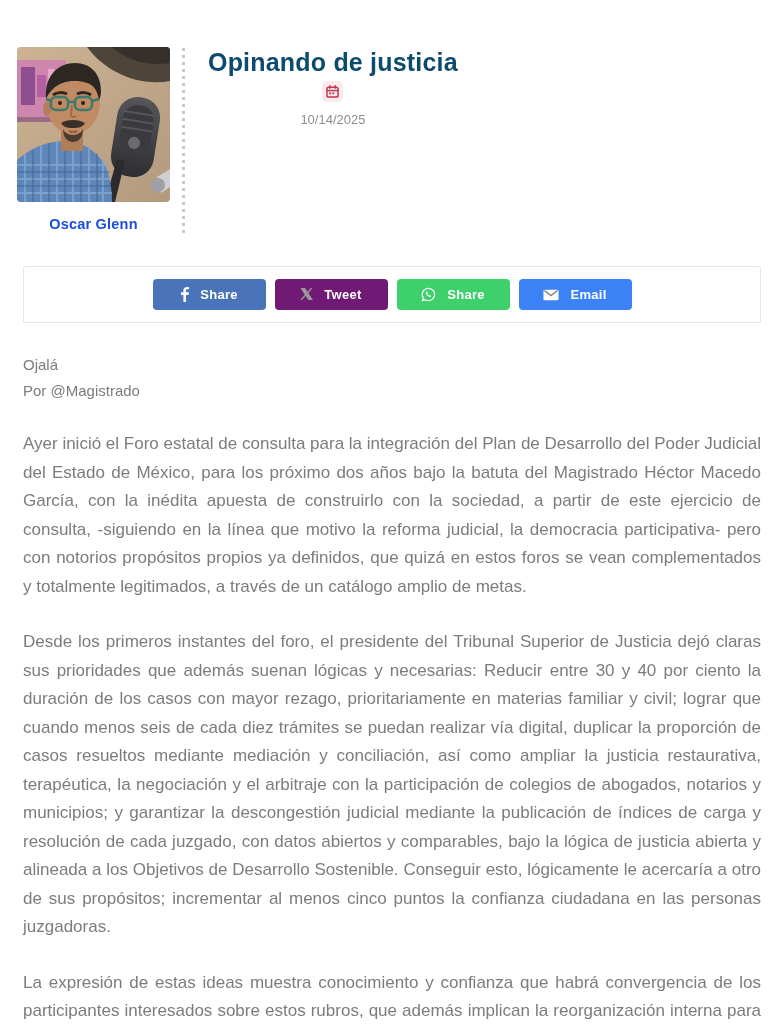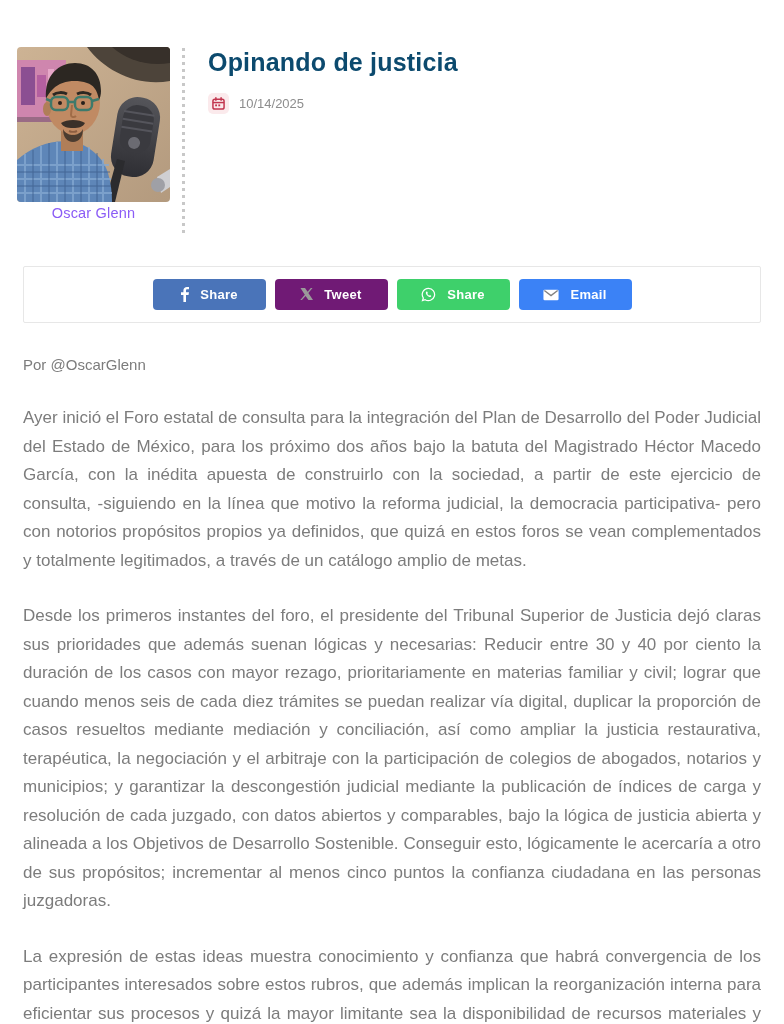--- a/index.html
+++ b/index.html
@@ -8,28 +8,28 @@
     font-family:"Liberation Sans",sans-serif;
     -webkit-font-smoothing:antialiased;
   }
   .page{width:784px;overflow:hidden;}
 
   
   .header{display:flex;align-items:flex-start;padding:47px 0 0 17px;}
   .author-col{width:153px;flex:0 0 153px;}
   .photo-frame{width:153px;height:155px;border-radius:4px;overflow:hidden;display:block;}
   .photo-frame svg{display:block;}
-  .author-caption{text-align:center;color:#8b5cf6;font-size:14.5px;padding-top:3px;letter-spacing:.2px;}
+  .author-caption{text-align:center;color:#1d4ed8;font-size:14.5px;padding-top:14px;letter-spacing:.2px;font-weight:bold;}
   .vdivider{
     width:3px;height:187px;margin-left:12px;margin-top:1px;flex:0 0 3px;
     background-image:repeating-linear-gradient(to bottom,#c8c8c8 0 3px,transparent 3px 7px);
   }
   .title-col{padding-left:23px;padding-top:0;}
   .article-title{margin:0;font-size:25px;line-height:30px;font-weight:bold;color:#0c4a6e;letter-spacing:.2px;}
-  .date-row{display:flex;align-items:center;gap:10px;margin-top:16px;}
+  .date-row{display:flex;align-items:center;gap:10px;margin-top:4px;flex-direction:column;}
   .cal-chip{width:21px;height:21px;background:#fbeaec;border-radius:5px;display:flex;align-items:center;justify-content:center;}
   .date-text{color:#8d8d8d;font-size:13px;}
 
   
   .share-box{
     margin:31px 23px 0;border:1px solid #e7e7e7;border-radius:2px;height:55px;
     display:flex;align-items:center;justify-content:center;gap:9px;background:#fff;
   }
   .share-btn{
     height:31px;width:113px;border:none;border-radius:4px;color:#fff;
@@ -202,20 +202,21 @@
           <path d="M1.5,1.5 L9,7.2 L16.5,1.5" fill="none" stroke="#828282" stroke-width="1.6"></path>
         </svg>
       </span>
       <span>Email</span>
     </button>
 
   </div>
 
   <div class="article">
     <div class="intro-block">
-      <p class="intro-line">Por @OscarGlenn</p>
+      <p class="intro-line">Ojalá</p>
+      <p class="intro-line">Por @Magistrado</p>
     </div>
     <p class="body-par">Ayer inició el Foro estatal de consulta para la integración del Plan de Desarrollo del Poder Judicial del Estado de México, para los próximo dos años bajo la batuta del Magistrado Héctor Macedo García, con la inédita apuesta de construirlo con la sociedad, a partir de este ejercicio de consulta, -siguiendo en la línea que motivo la reforma judicial, la democracia participativa- pero con notorios propósitos propios ya definidos, que quizá en estos foros se vean complementados y totalmente legitimados, a través de un catálogo amplio de metas.</p>
     <p class="body-par">Desde los primeros instantes del foro, el presidente del Tribunal Superior de Justicia dejó claras sus prioridades que además suenan lógicas y necesarias: Reducir entre 30 y 40 por ciento la duración de los casos con mayor rezago, prioritariamente en materias familiar y civil; lograr que cuando menos seis de cada diez trámites se puedan realizar vía digital, duplicar la proporción de casos resueltos mediante mediación y conciliación, así como ampliar la justicia restaurativa, terapéutica, la negociación y el arbitraje con la participación de colegios de abogados, notarios y municipios; y garantizar la descongestión judicial mediante la publicación de índices de carga y resolución de cada juzgado, con datos abiertos y comparables, bajo la lógica de justicia abierta y alineada a los Objetivos de Desarrollo Sostenible. Conseguir esto, lógicamente le acercaría a otro de sus propósitos; incrementar al menos cinco puntos la confianza ciudadana en las personas juzgadoras.</p>
     <p class="body-par">La expresión de estas ideas muestra conocimiento y confianza que habrá convergencia de los participantes interesados sobre estos rubros, que además implican la reorganización interna para eficientar sus procesos y quizá la mayor limitante sea la disponibilidad de recursos materiales y humanos, así como el tiempo para conseguirlo, en lo que se muestra confiado. Será buena prueba de fuego como líder y administrador que tendrá parámetros conocidos para su evaluación pública. Ojalá se superen estos retos, pues son a mi parecer igual o más relevantes que la elección de las personas juzgadoras en las urnas y ello significaría que en ese tiempo realmente se estarán dando pasos importantes para mejorar la impartición de justicia para la ciudadanía, lo que si puede ser un referente desde el Edomex. Ojalá lo veamos.</p>
   </div>
 
 </div>
 
 </body></html>

